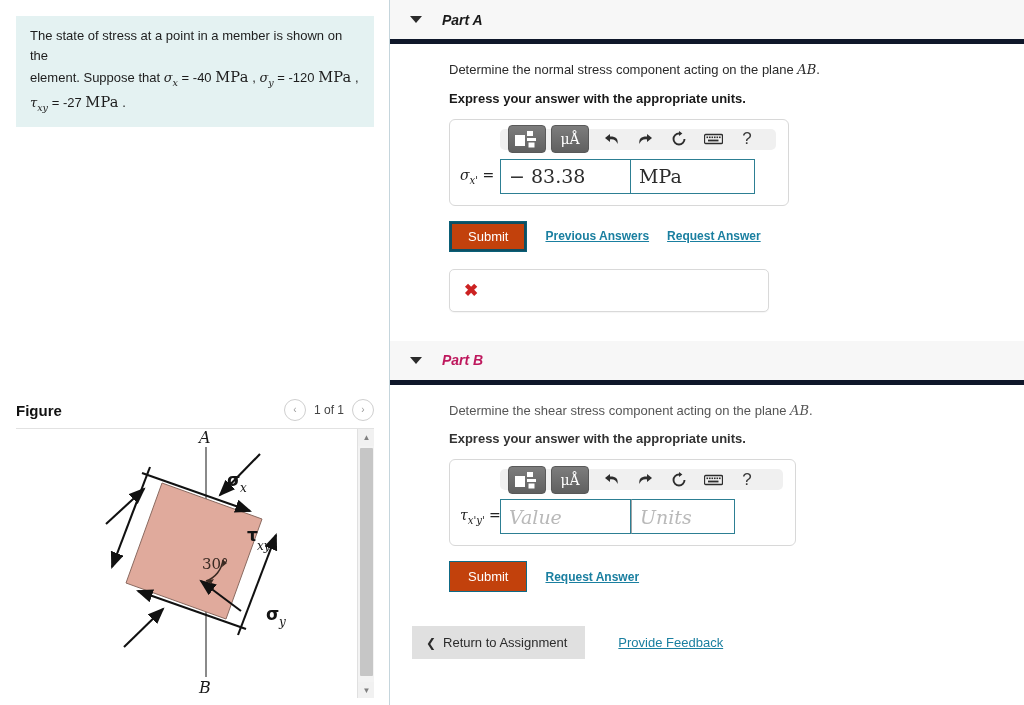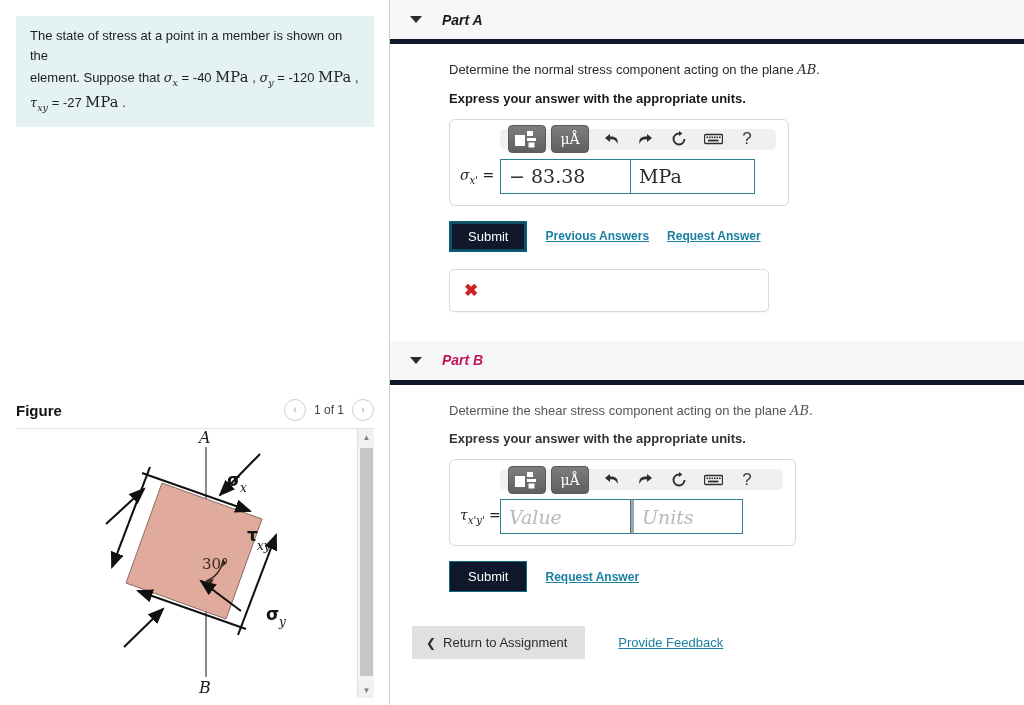--- a/index.html
+++ b/index.html
@@ -160,26 +160,26 @@
     font-family: "DejaVu Serif", serif;
     font-size: 19px;
     color: #2b2b2b;
     display: flex; align-items: center;
     padding: 0 8px;
     cursor: text;
   }
   .inp.value { width: 131px; }
   .inp.units { width: 124px; border-left: none; }
   .inp.ph { color: #b9b9b9; font-style: italic; }
-  .inp.units-b { width: 112px; border-left: 3px solid #a3a3a3; }
+  .inp.units-b { width: 104px; border-left: 1px solid #a3a3a3; }
 
   
   .submit-row { display: flex; align-items: center; gap: 18px; margin-top: 15px; }
   .btn-submit {
-    background: #0f172a;
+    background: #c2410c;
     color: #fff;
     font-size: 13px;
     border: 1px solid #0e6a86;
     padding: 7px 18px;
     cursor: pointer;
   }
   .btn-submit.outlined { box-shadow: 0 0 0 2px #0d4f63 inset; border: 1px solid #0b5f77; }
   .link {
     color: #1a7fa0; font-size: 12px; font-weight: bold;
     text-decoration: underline; cursor: pointer;

